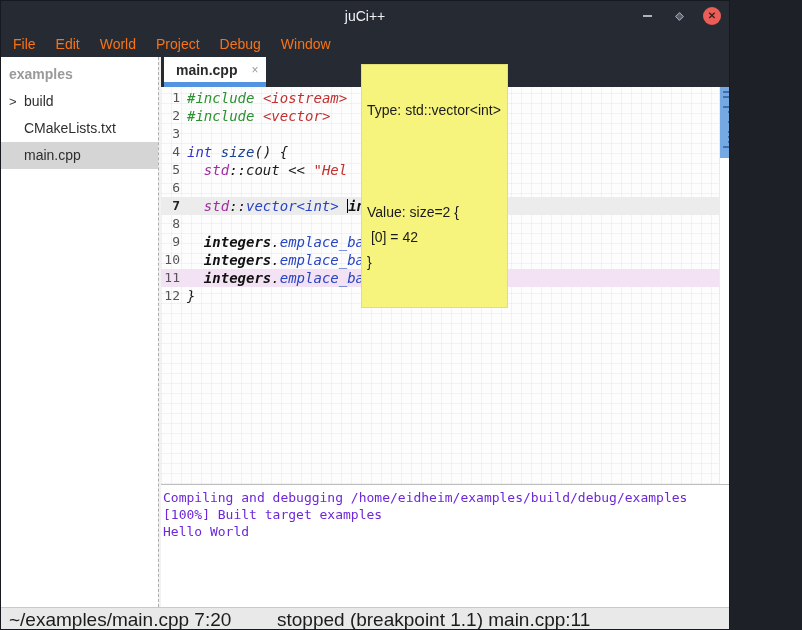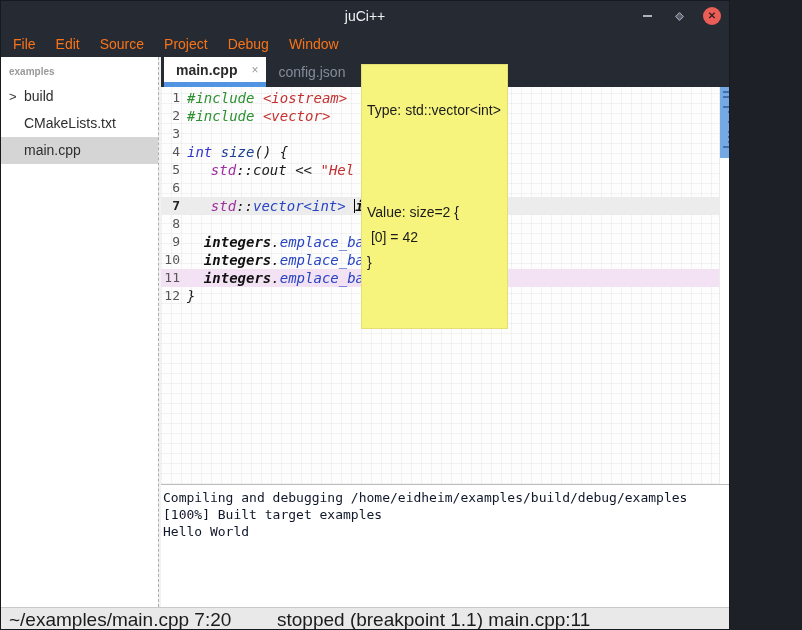--- a/index.html
+++ b/index.html
@@ -21,21 +21,21 @@
   .menubar { height:26px; background:#262b33; display:flex; align-items:center; padding-left:2px; }
   .menu-item { color:#f97316; font-size:14px; padding:0 10px; line-height:26px; cursor:pointer; }
 
   
   .body { display:flex; height:550px; }
   .sidebar { width:157px; background:#ffffff; flex:none; }
   .paned-divider { width:3px; flex:none; background:#f2f2f2; border-left:1px dashed #adadad; cursor:col-resize; }
   .main { width:642px; flex:none; display:flex; flex-direction:column; position:relative; }
 
   
-  .side-header { font-weight:bold; color:#9a9a9a; font-size:10px; padding:9px 8px 6px 8px; }
+  .side-header { font-weight:bold; color:#9a9a9a; font-size:14px; padding:9px 8px 6px 8px; }
   .side-item { position:relative; height:27px; line-height:27px; font-size:14px; color:#2e2e2e; padding-left:23px; cursor:pointer; white-space:nowrap; }
   .side-item.selected { background:#d5d5d5; }
   .side-item .chev { position:absolute; left:8px; top:0; color:#3a3a3a; font-size:13px; }
 
   
   .tabbar { height:30px; background:#262b33; display:flex; align-items:stretch; padding-left:3px; flex:none; }
   .tab { display:flex; align-items:center; padding:0 12px; font-size:14px; color:#848c9a; cursor:pointer; }
   .tab.active { background:#ffffff; color:#2b2b2b; font-weight:bold; border-bottom:5px solid #5294e2; padding-right:8px; }
   .tab .close { margin-left:14px; color:#9a9a9a; font-weight:normal; font-size:12px; cursor:pointer; }
 
@@ -49,39 +49,39 @@
   .crow { display:flex; height:18px; font-family:"DejaVu Sans Mono", monospace; font-size:14px; line-height:18px; white-space:pre; }
   .crow.cur { background:#ececec; }
   .crow.bp  { background:#f3e2f3; }
   .crow .ln { width:26px; flex:none; text-align:right; padding-right:7px; color:#555; font-size:13px; }
   .crow.cur .ln { font-weight:bold; color:#222; }
   .crow .code { flex:1; color:#1a1a1a;font-style:italic; }
   .tk-d { color:#2c9131; }
   .tk-i { color:#c3302f; }
   .tk-k { color:#3333d0; }
   .tk-f { color:#1c4292; }
-  .tk-n { color:#a02ea0;margin-left:7px; }
+  .tk-n { color:#a02ea0; }
   .tk-t { color:#2744c4; }
   .tk-v { color:#111; font-weight:bold; }
   .tk-u { color:#c3302f; }
   .tk-s { color:#c3302f; }
   .tk-p { color:#1a1a1a; }
   .caret { display:inline-block; width:1px; height:14px; background:#000; vertical-align:-2px; }
 
   
   .minimap { position:absolute; top:0; right:0; width:84px; height:100%; background:#ffffff; border-left:1px solid #ececec; }
   .viewport { position:absolute; left:0; top:0; width:84px; height:71px; background:#74a9e4; }
   .mmbar { position:absolute; height:2px; background:rgba(23,62,120,0.55); }
 
   
-  .terminal { flex:1; background:#ffffff; border-top:1px solid #bdbdbd; padding:4px 2px; font-family:"DejaVu Sans Mono", monospace; font-size:13px; color:#0f172a; }
+  .terminal { flex:1; background:#ffffff; border-top:1px solid #bdbdbd; padding:4px 2px; font-family:"DejaVu Sans Mono", monospace; font-size:13px; color:#6d28d9; }
   .terminal .tline { line-height:17px; white-space:pre; }
 
   
-  .tooltip { position:absolute; left:360px; top:63px; width:147px; z-index:20; background:#f7f47e; border:1px solid #e3df74; padding:2px 5px 21px 5px; font-size:14px; color:#1b1b1b; white-space:pre; overflow:hidden; }
+  .tooltip { position:absolute; left:360px; top:63px; width:147px; z-index:20; background:#f7f47e; border:1px solid #e3df74; padding:2px 5px 0 5px; font-size:14px; color:#1b1b1b; white-space:pre; overflow:hidden; }
   .tt-type { line-height:22px; }
   .tt-gap { height:15px; }
   .tt-line { line-height:25px; }
 
   
   .statusbar { position:relative; height:24px; background:#e9e9e9; border-top:1px solid #c9c9c9; font-size:19px; color:#1c1c1c; display:flex; align-items:center; }
   .status-left { padding-left:8px; }
   .status-mid { position:absolute; left:276px; }
 </style>
 </head>
@@ -100,21 +100,21 @@
         </span>
       <span class="btn-close">
           <span class="x">✕</span>
         </span>
     </div>
   </div>
 
   <div class="menubar" id="menubar">
       <div class="menu-item">File</div>
       <div class="menu-item">Edit</div>
-      <div class="menu-item">Source</div>
+      <div class="menu-item">World</div>
       <div class="menu-item">Project</div>
       <div class="menu-item">Debug</div>
       <div class="menu-item">Window</div>
     </div>
 
   <div class="body">
 
     <div class="sidebar">
       <div class="side-header">examples</div>
       <div id="side-items">
@@ -124,23 +124,20 @@
         </div>
     </div>
 
     <div class="paned-divider"></div>
 
     <div class="main">
       <div class="tabbar" id="tabbar">
           <div class="tab active">
             <span>main.cpp</span>
             <span class="close">×</span>
-          </div>
-          <div class="tab">
-            <span>config.json</span>
           </div>
         </div>
 
       <div class="editor">
         <div class="code-rows" id="code-rows">
             <div class="crow"><span class="ln">1</span><span class="code"><span class="tk-d">#include</span><span class="tk-p"> </span><span class="tk-i">&lt;iostream&gt;</span></span></div>
             <div class="crow"><span class="ln">2</span><span class="code"><span class="tk-d">#include</span><span class="tk-p"> </span><span class="tk-i">&lt;vector&gt;</span></span></div>
             <div class="crow"><span class="ln">3</span><span class="code"></span></div>
             <div class="crow"><span class="ln">4</span><span class="code"><span class="tk-k">int</span><span class="tk-p"> </span><span class="tk-f">size</span><span class="tk-p">() {</span></span></div>
             <div class="crow"><span class="ln">5</span><span class="code"><span class="tk-p">  </span><span class="tk-n">std</span><span class="tk-p">::cout &lt;&lt; </span><span class="tk-s">"Hel</span></span></div>

